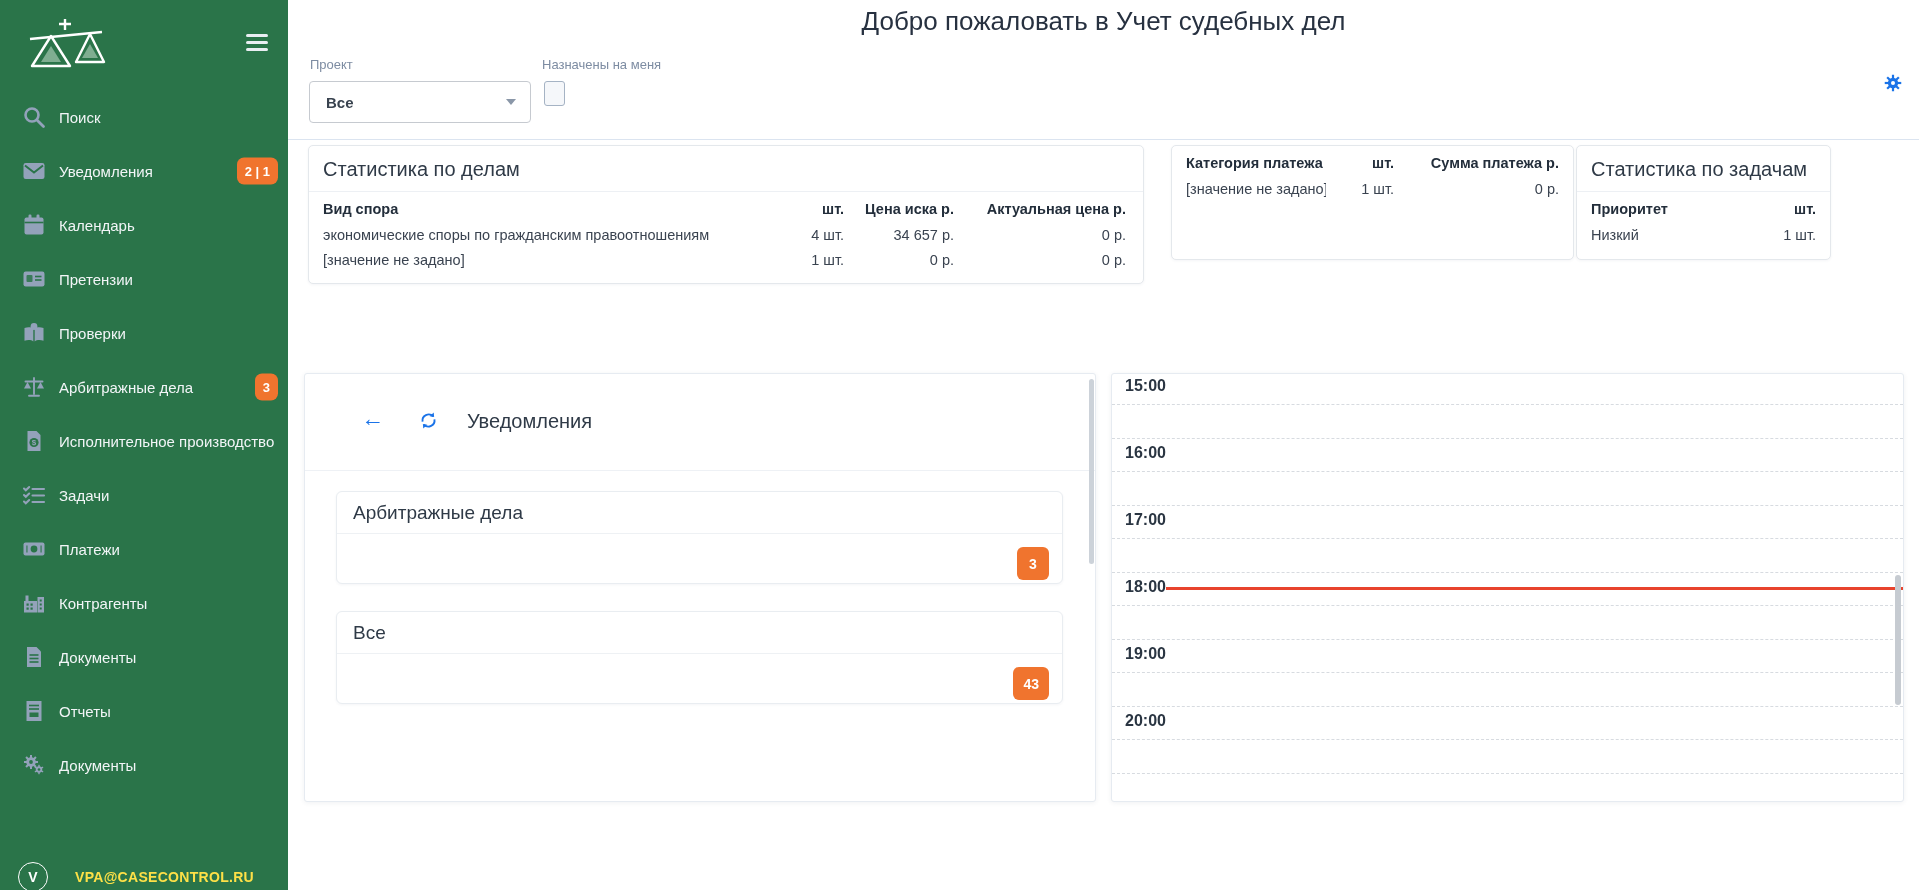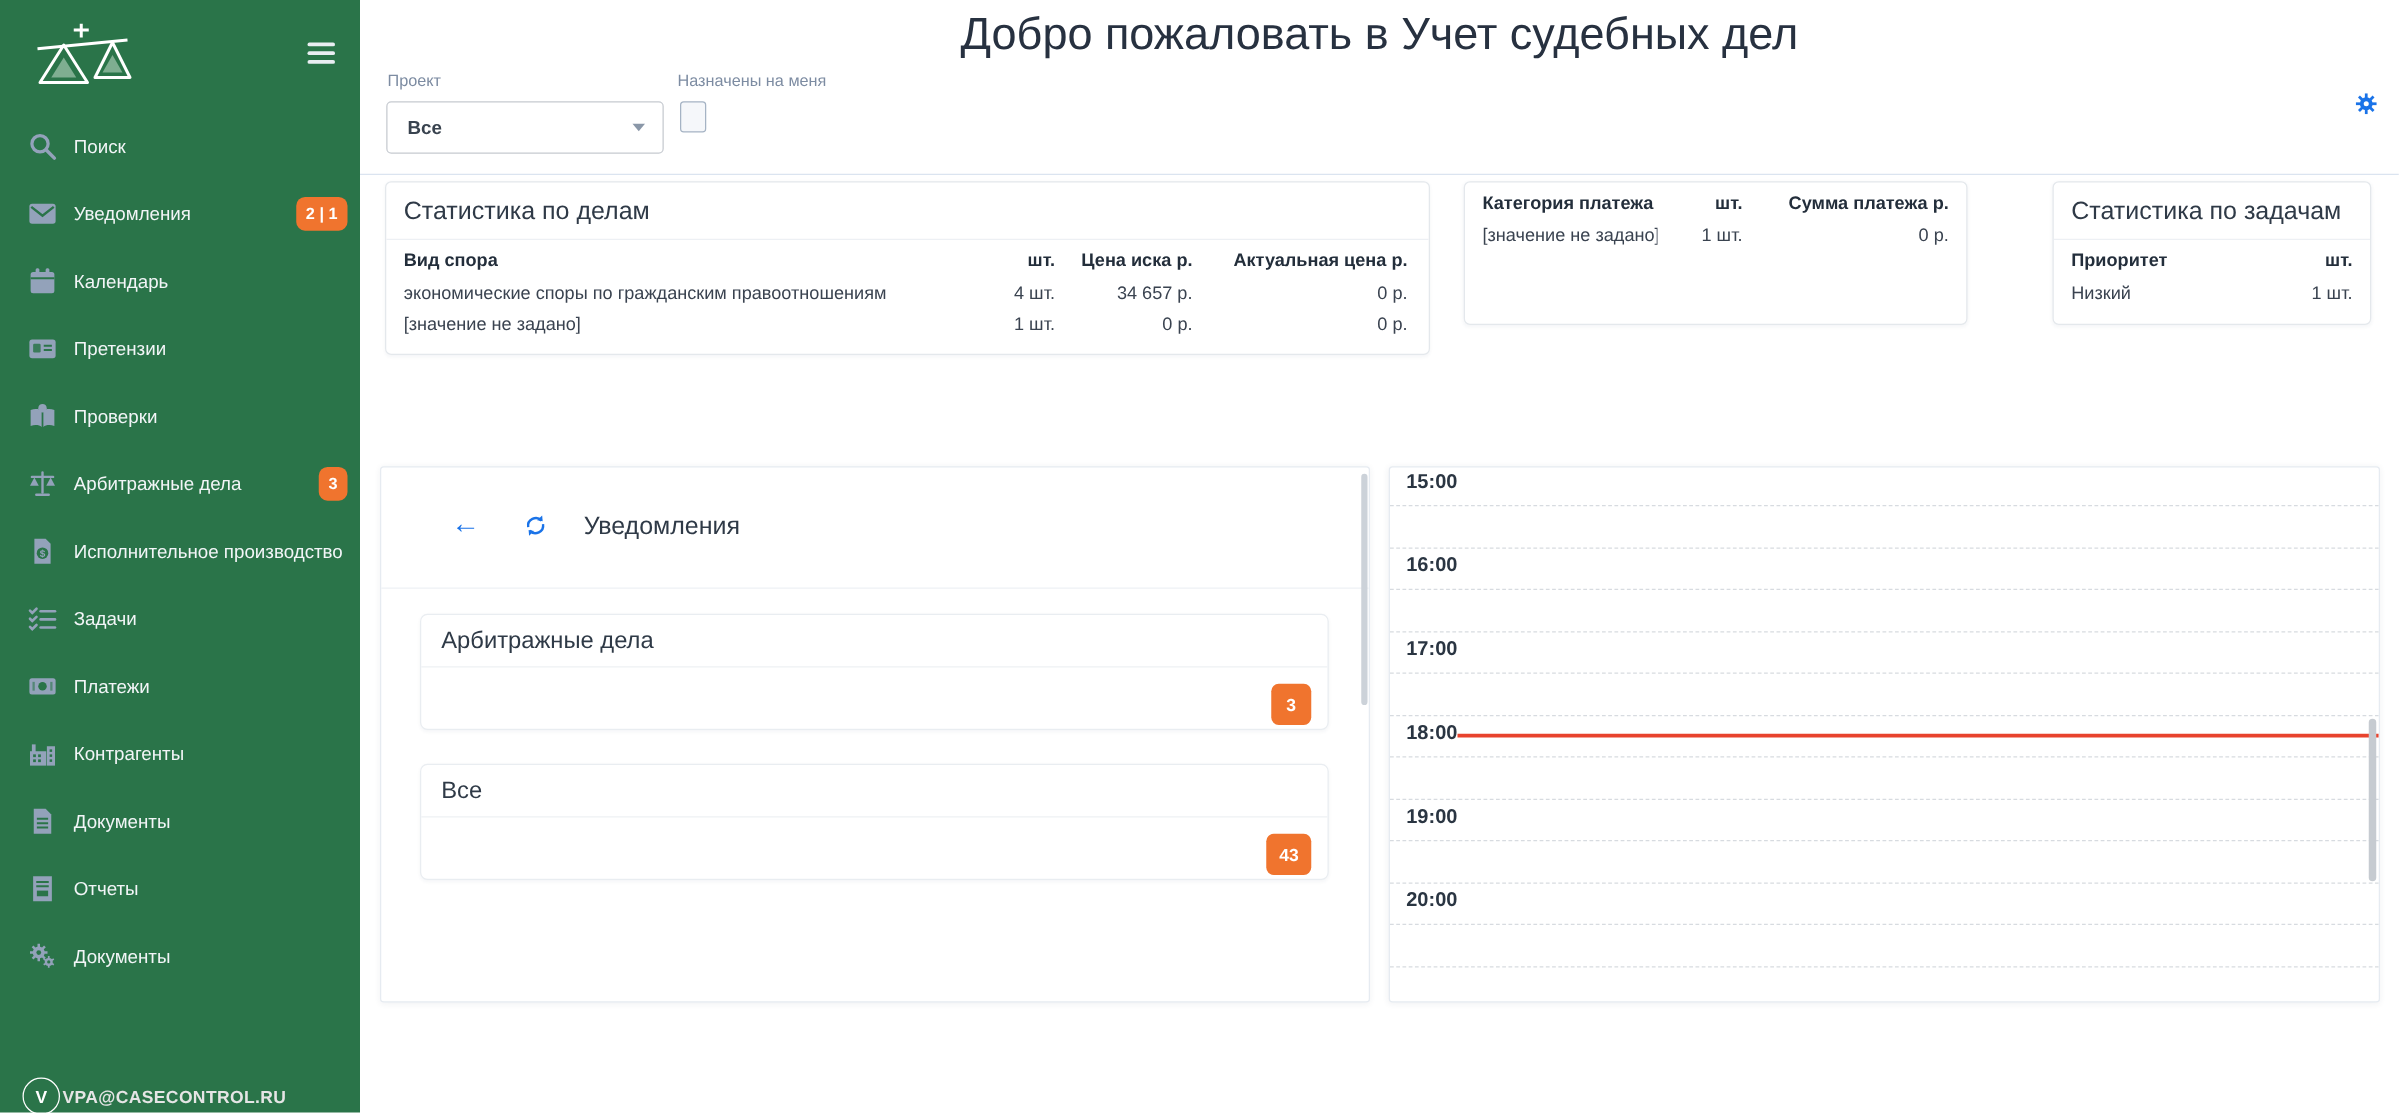--- a/index.html
+++ b/index.html
@@ -18,48 +18,48 @@
     padding-left:22px; cursor:pointer; }
   .nav-icon { width:24px; height:24px; color:#93a2ba; flex:0 0 24px; }
   .nav-label { margin-left:13px; font-size:15px; color:#f2f5f7; white-space:nowrap; }
   .nav-badge { position:absolute; right:10px; top:50%; transform:translateY(-50%);
     background:#f0742e; color:#fff; font-size:13px; font-weight:bold;
     padding:7px 8px; border-radius:7px; line-height:1; }
   .user { position:absolute; left:18px; top:862px; display:flex; align-items:center; }
   .avatar { width:30px; height:30px; border:1.6px solid #fff; border-radius:50%;
     display:flex; align-items:center; justify-content:center; font-size:14px;
     font-weight:bold; color:#fff; }
-  .user-email { margin-left:2px; font-size:14px; font-weight:bold;
-    letter-spacing:.3px; color:#e5e5e5; }
+  .user-email { margin-left:27px; font-size:14px; font-weight:bold;
+    letter-spacing:.3px; color:#fde047; }
 
   
   .main { position:absolute; left:288px; top:0; width:1631px; height:890px; }
   .page-title { position:absolute; top:6px; left:0; width:100%; text-align:center;
-    font-size:36px; font-weight:500; color:#273140; }
+    font-size:26px; font-weight:500; color:#273140; }
   .filter-label { position:absolute; font-size:13px; color:#7d8ca2; }
   .lbl-project { left:22px; top:57px; }
   .lbl-assigned { left:254px; top:57px; }
   .project-select { position:absolute; left:21px; top:81px; width:222px; height:42px;
     border:1px solid #c6cad0; border-radius:4px; background:#fff; cursor:pointer;
     display:flex; align-items:center; padding:0 14px 0 16px; }
   .project-select .value { font-size:15px; font-weight:bold; color:#39434f; flex:1; }
   .chevron-down { width:0; height:0; border-left:5px solid transparent;
     border-right:5px solid transparent; border-top:6px solid #8a97a8; }
   .assigned-checkbox { position:absolute; left:256px; top:81px; width:21px; height:25px;
     border:1px solid #a5b3c4; border-radius:3px; background:#f5f7fa; cursor:pointer; }
   .gear-btn { position:absolute; left:1594px; top:72px; width:22px; height:22px;
     color:#1a73e8; cursor:pointer; }
   .top-divider { position:absolute; left:0; right:0; top:139px; height:1px; background:#dbe4f0; }
 
   
   .stat-card { position:absolute; background:#fff; border:1px solid #e4e8ec;
     border-radius:5px; box-shadow:0 1px 3px rgba(40,60,90,.05); overflow:hidden; }
   .card-cases    { left:20px;   top:145px; width:836px; height:139px; }
   .card-payments { left:883px;  top:145px; width:403px; height:115px; }
-  .card-tasks    { left:1354px; top:145px; width:255px; height:115px; }
+  .card-tasks    { left:1288px; top:145px; width:255px; height:115px; }
   .stat-title { height:46px; line-height:46px; padding:0 14px; font-size:20px;
     color:#2f3a47; border-bottom:1px solid #edf0f4; }
   .stat-table { width:100%; border-collapse:collapse; table-layout:fixed;
     font-size:14.5px; color:#3a4350; margin-top:3px; }
   .stat-table th { font-weight:bold; color:#232e3b; height:27px; }
   .stat-table td { height:25px; }
   .stat-table th, .stat-table td { padding:0; white-space:nowrap; overflow:hidden; }
   .c-left  { text-align:left;  padding-left:14px !important; }
   .c-right { text-align:right; }
   .card-cases    .col-qty {width:70px;}  .card-cases    .col-sum {width:110px;}

